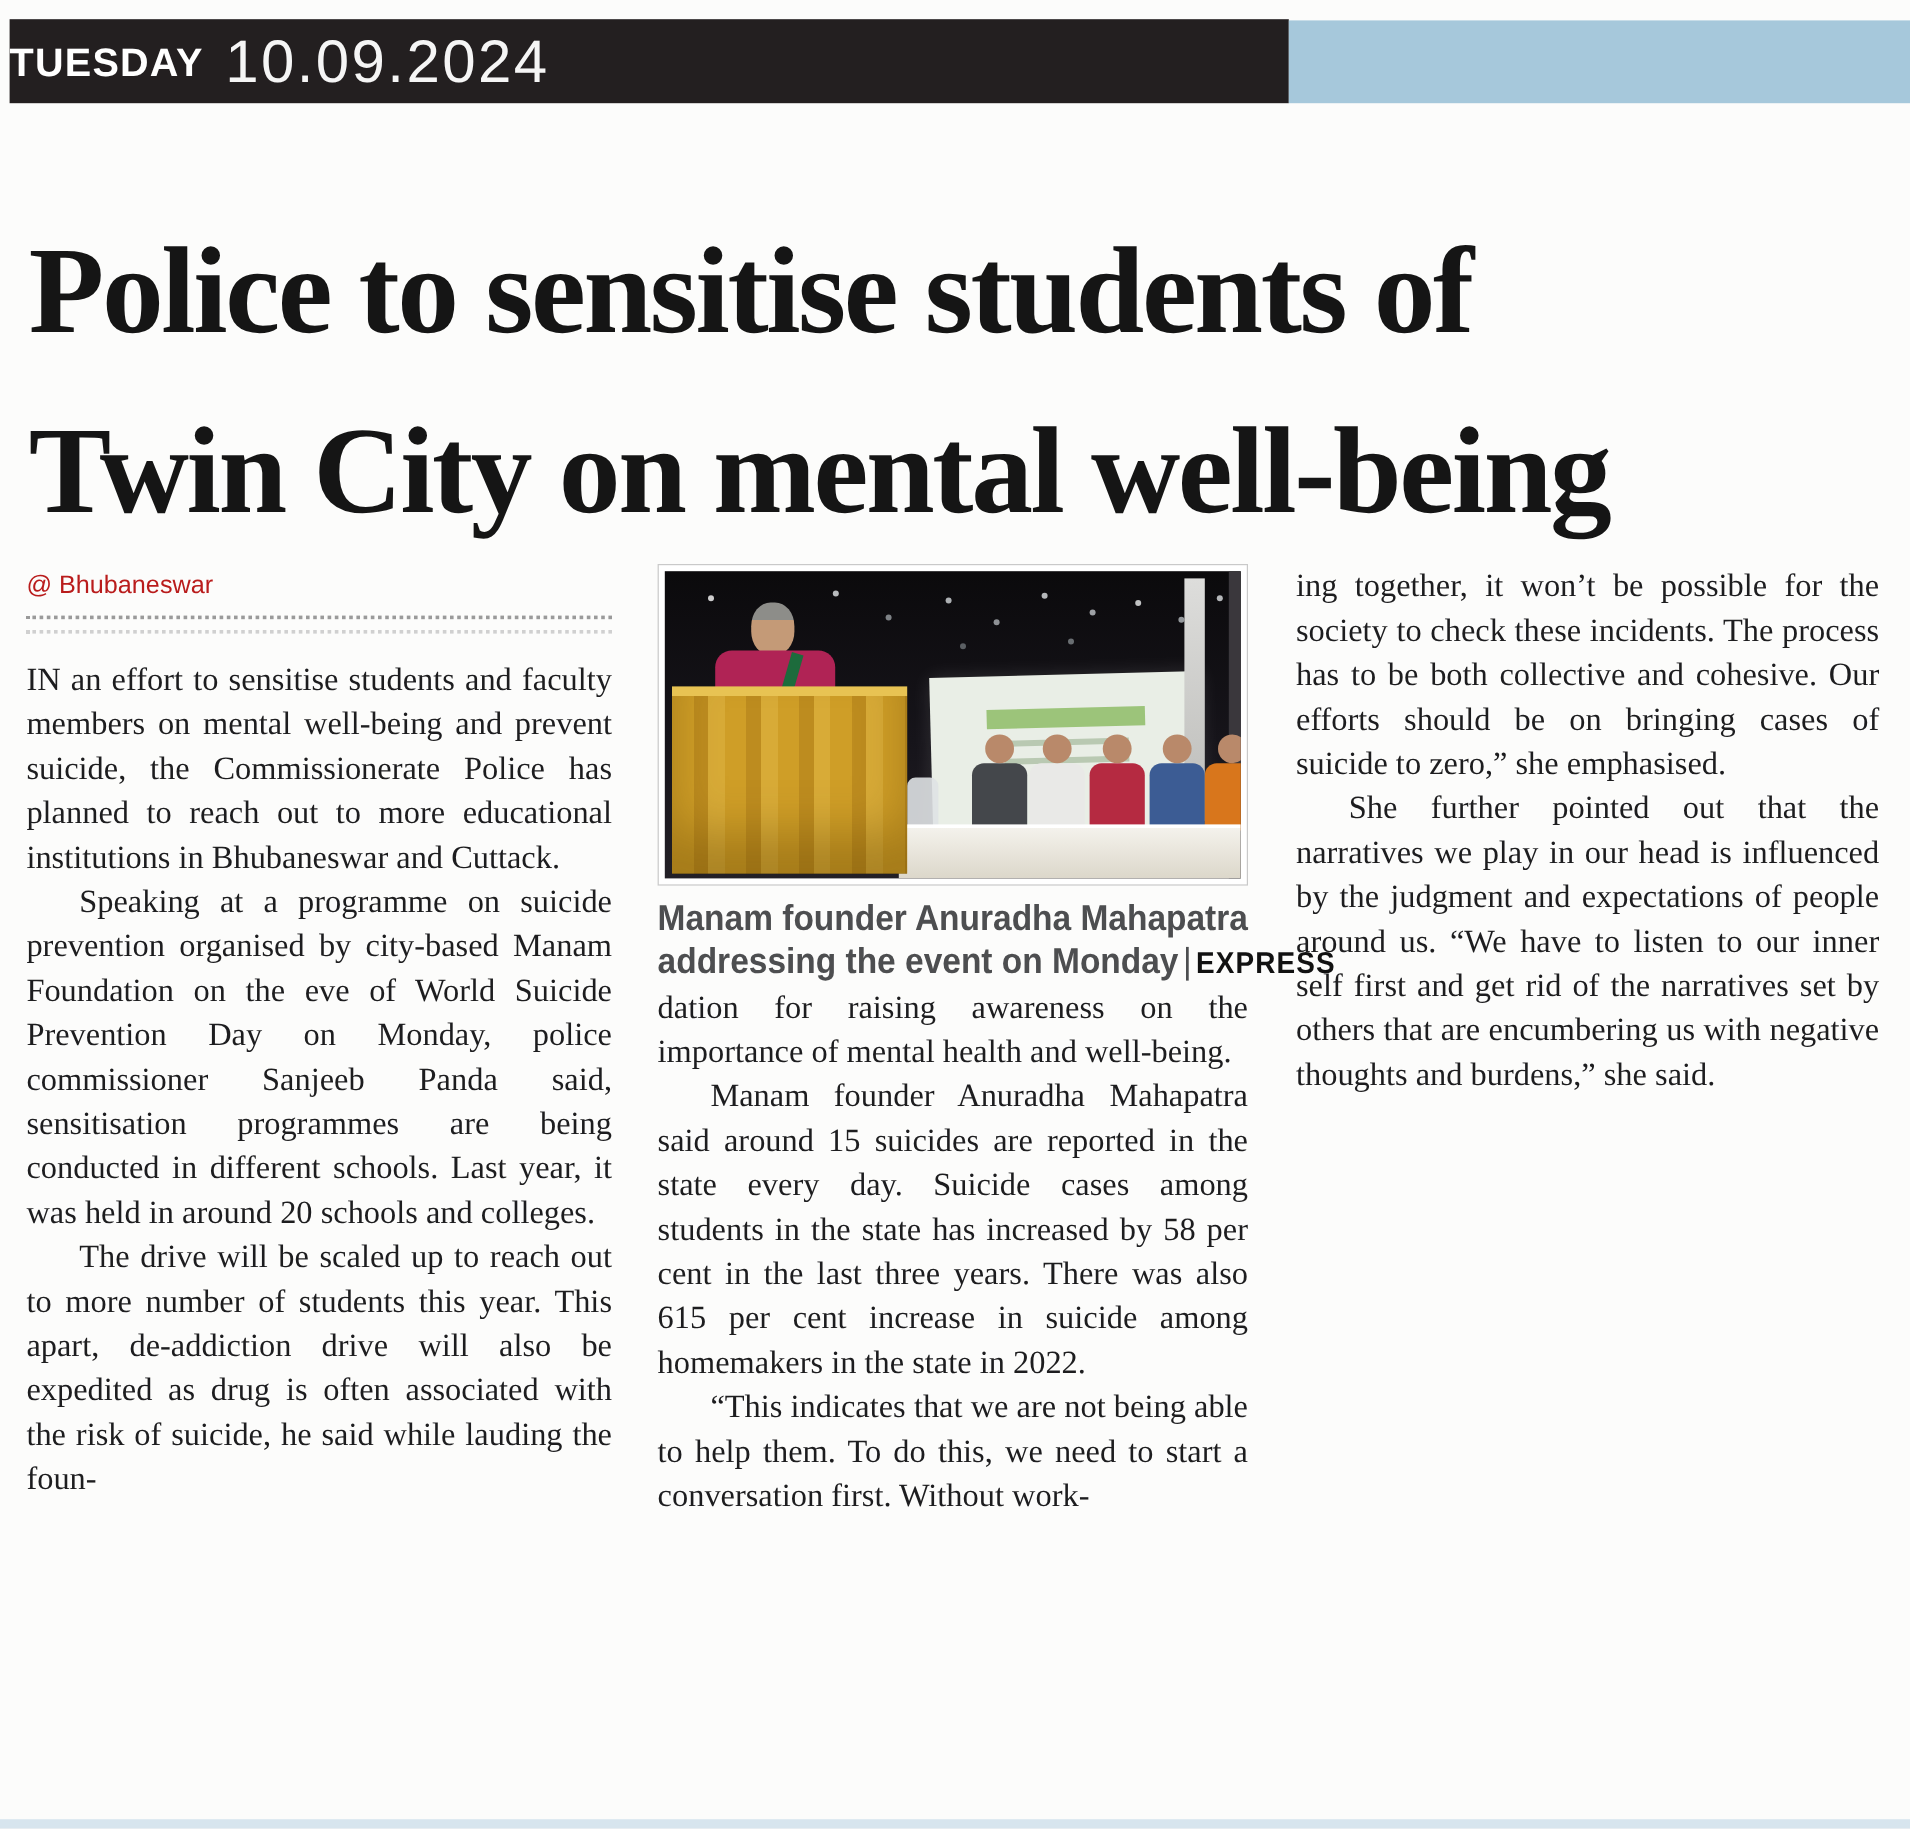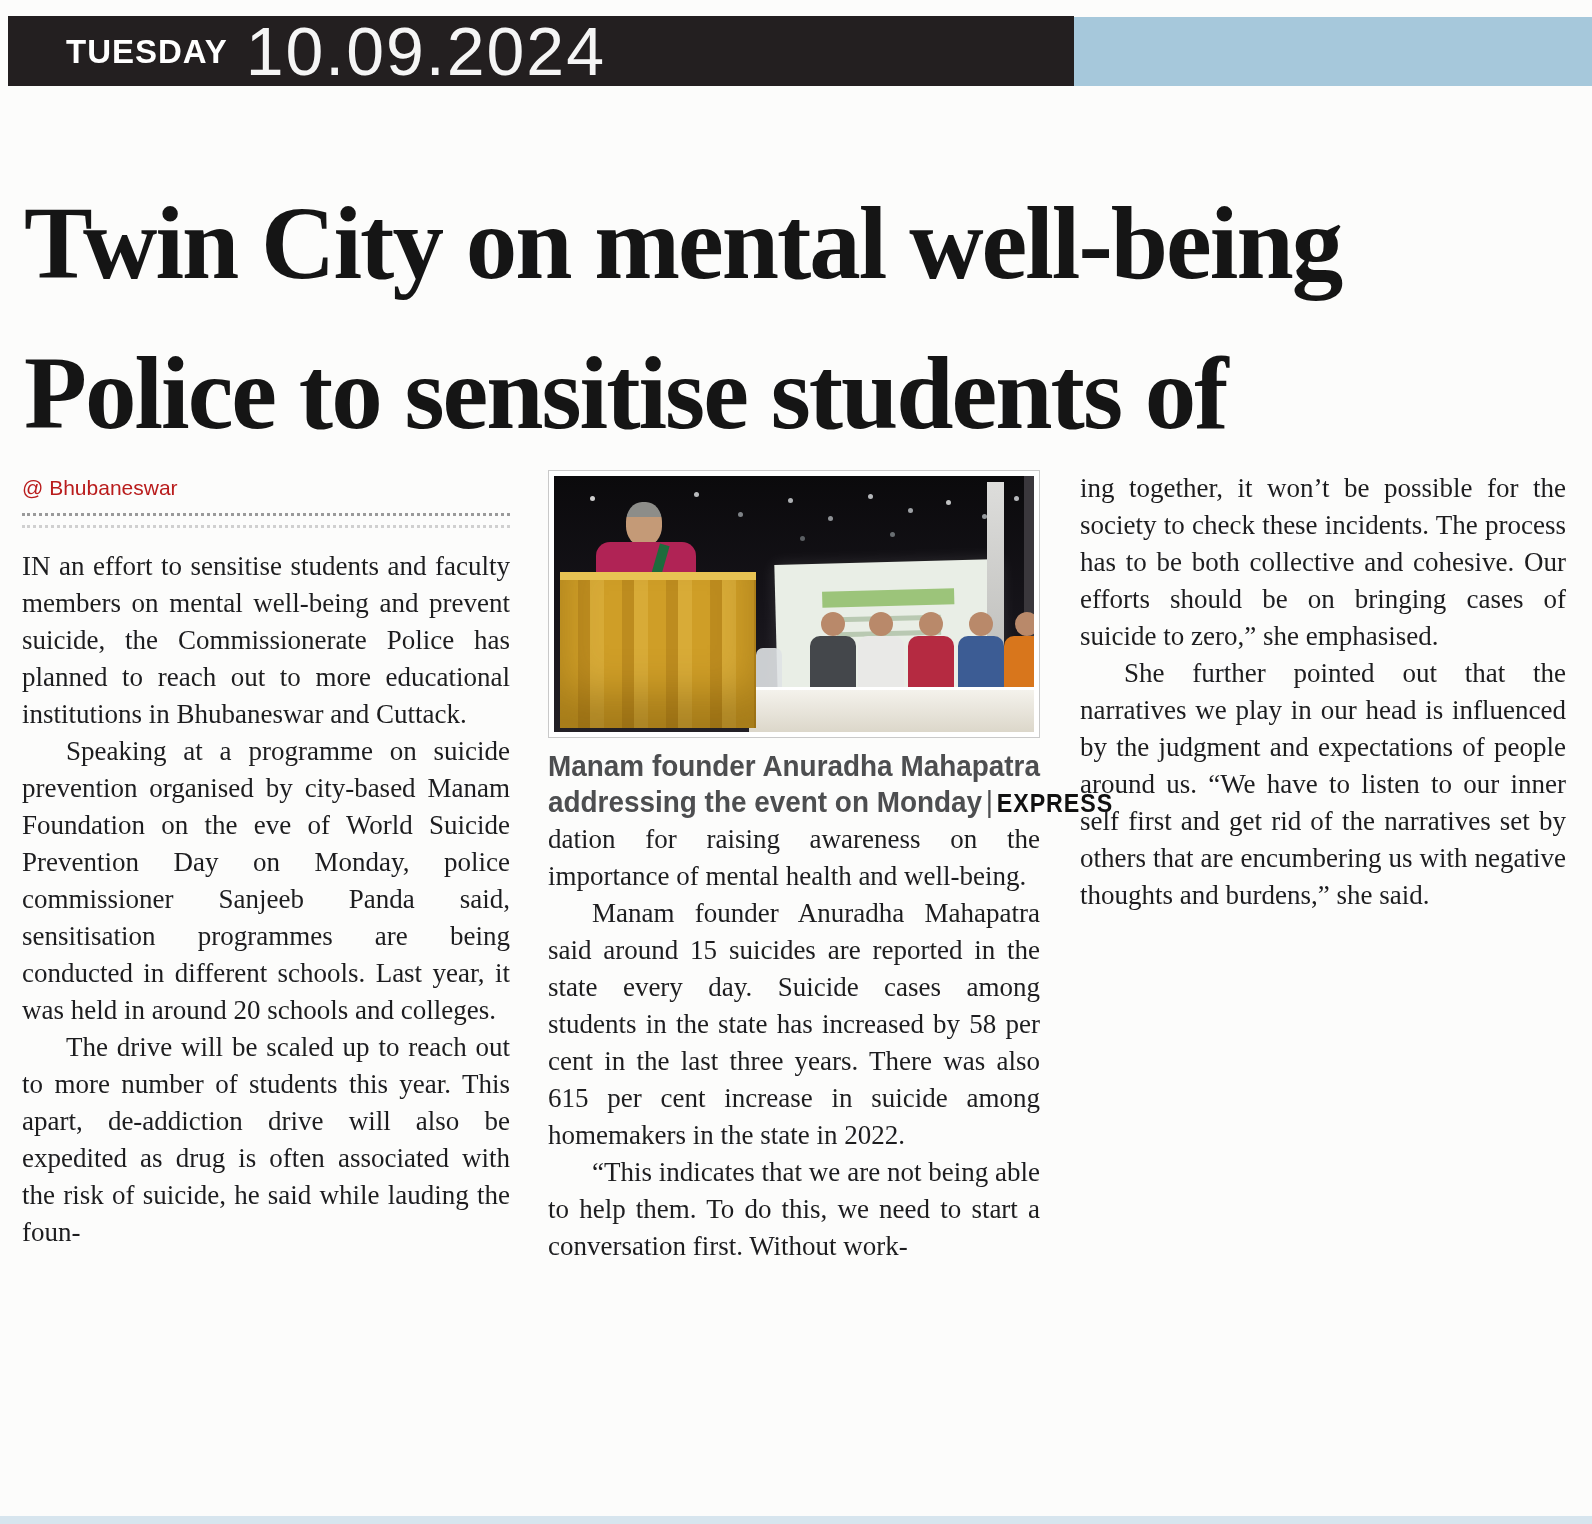--- a/index.html
+++ b/index.html
@@ -4,29 +4,29 @@
 <style>
   html,body{margin:0;padding:0;background:#e9e9e9;}
   .page{
     position:relative;width:1592px;height:1524px;background:#fcfcfb;
     overflow:hidden;font-family:"Liberation Serif",serif;color:#1d1d1f;
   }
   
   .masthead-bar{
     position:absolute;left:8px;top:16px;width:1066px;height:70px;
     background:#231f20;display:flex;align-items:center;
-    padding-left:58px;box-sizing:border-box;
+    box-sizing:border-box;
   }
   .masthead-day{
     font-family:"Liberation Sans",sans-serif;font-weight:700;
     font-size:33px;line-height:1;color:#ffffff;letter-spacing:1px;
   }
   .masthead-date{
     font-family:"Liberation Sans",sans-serif;font-weight:200;
-    font-size:68px;line-height:1;color:#f5f5f5;margin-left:18px;letter-spacing:2px;
+    font-size:50px;line-height:1;color:#f5f5f5;margin-left:18px;letter-spacing:2px;
   }
   .masthead-accent{position:absolute;left:1074px;top:17px;right:0;height:69px;background:#a6c8db;}
   
   .headline{
     position:absolute;left:24px;top:168px;margin:0;
     font-weight:700;color:#151515;font-size:103px;line-height:150px;
     letter-spacing:-2px;white-space:nowrap;
   }
   .headline span{display:block;}
   
@@ -106,22 +106,22 @@
 
 <div class="page">
 
   <div class="masthead-bar">
     <span class="masthead-day">TUESDAY</span>
     <span class="masthead-date">10.09.2024</span>
   </div>
   <div class="masthead-accent"></div>
 
   <h1 class="headline">
+    <span>Police to sensitise students of</span>
     <span>Twin City on mental well-being</span>
-    <span>Police to sensitise students of</span>
   </h1>
 
   <section class="col col-1">
     <div class="byline-location">@ Bhubaneswar</div>
     <div class="byline-rule"></div>
     <p class="first">IN an effort to sensitise students and faculty members on mental well-being and prevent suicide, the Commissionerate Police has planned to reach out to more educational institutions in Bhubaneswar and Cuttack.</p>
     <p>Speaking at a programme on suicide prevention organised by city-based Manam Foundation on the eve of World Suicide Prevention Day on Monday, police commissioner Sanjeeb Panda said, sensitisation programmes are being conducted in different schools. Last year, it was held in around 20 schools and colleges.</p>
     <p>The drive will be scaled up to reach out to more number of students this year. This apart, de-addiction drive will also be expedited as drug is often associated with the risk of suicide, he said while lauding the foun-</p>
   </section>
 

